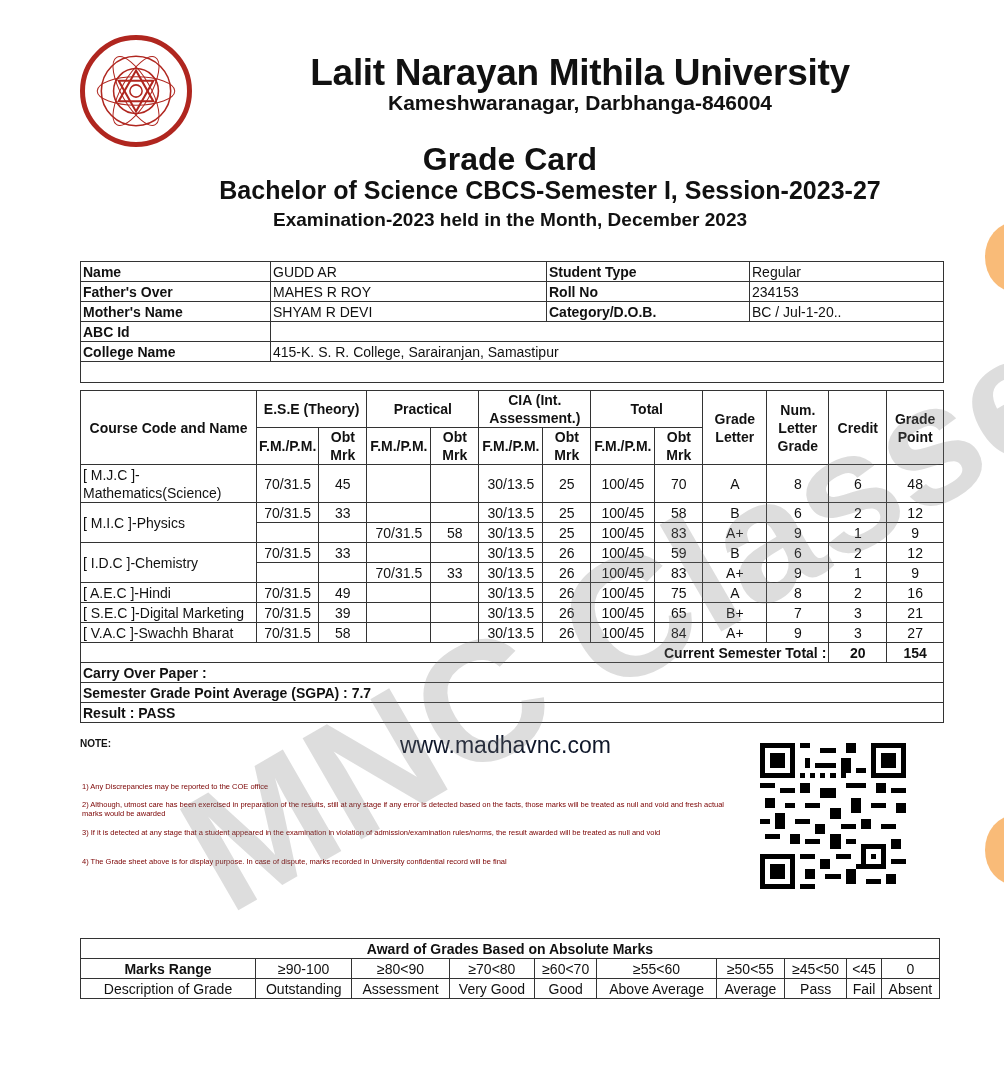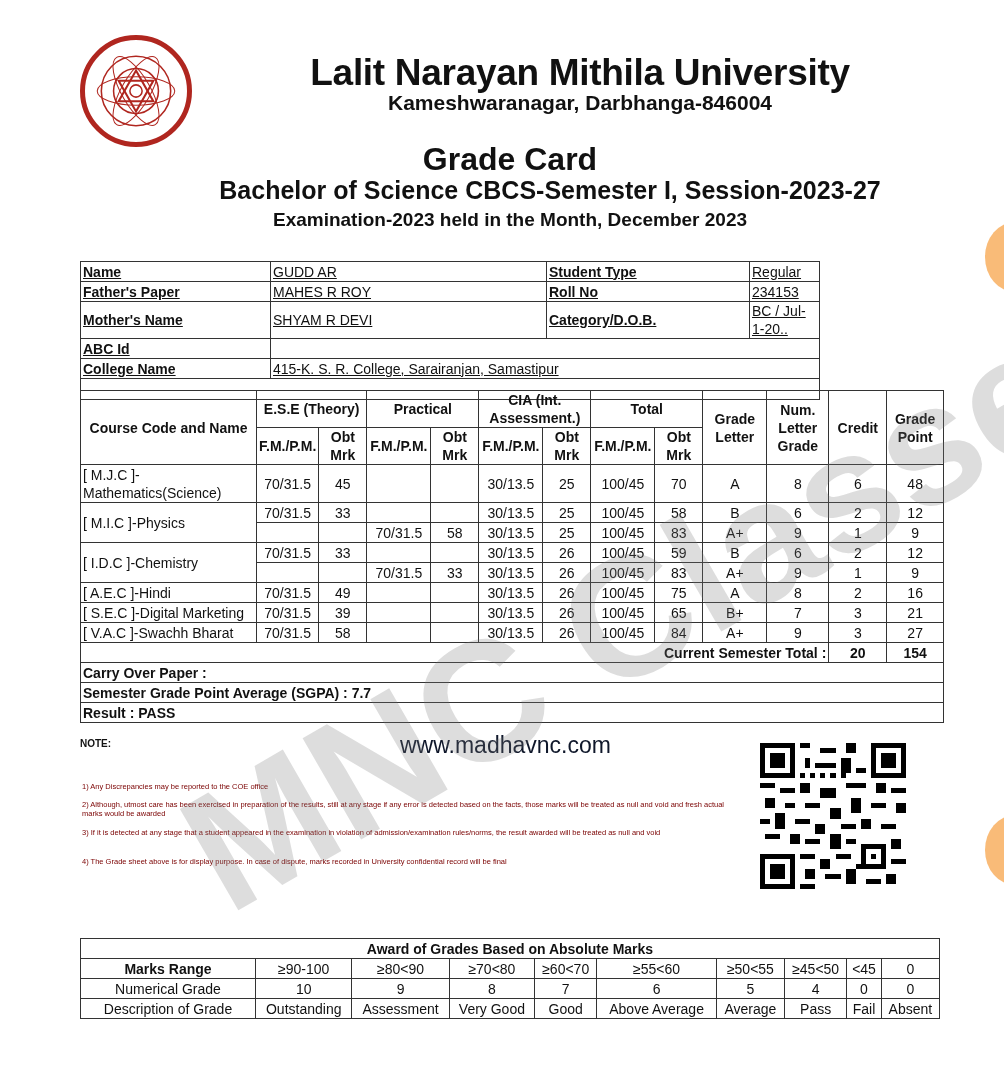--- a/index.html
+++ b/index.html
@@ -15,21 +15,21 @@
   .logo svg { width: 100%; height: 100%; }
   .title { left: 200px; width: 760px; text-align: center; font-weight: bold; }
   #uni { top: 52px; font-size: 37px; letter-spacing: -0.3px; }
   #addr { top: 91px; font-size: 21px; }
   #gc { top: 141px; font-size: 32px; left: 300px; width: 420px; }
   #prog { top: 176px; font-size: 25px; left: 80px; width: 940px; }
   #exam { top: 209px; font-size: 19px; left: 110px; width: 800px; }
 
   table { border-collapse: collapse; }
   td, th { border: 1px solid #333; padding: 0 2px; font-size: 14px; line-height: 18px; }
-  .info { left: 80px; top: 261px; width: 740px; text-decoration: underline; }
+  .info { left: 80px; top: 261px; width: 864px; }
   .info td { height: 19px; }
   .info td.k { font-weight: bold; }
   .info tr.blank td { height: 20px; }
 
   .marks { left: 80px; top: 390px; width: 864px; }
   .marks th { font-weight: bold; text-align: center; font-size: 14px; }
   .marks td { text-align: center; height: 19px; }
   .marks td.cn { text-align: left; }
   .marks tr.dash td { border-bottom: 1px dashed #333; }
   .marks td.tot { text-align: right; font-weight: bold; }
@@ -82,21 +82,21 @@
       <col>
     </colgroup>
   <tbody>
       <tr>
     <td class="k">Name</td>
     <td>GUDD      AR</td>
     <td class="k">Student Type</td>
     <td>Regular</td>
   </tr>
   <tr>
-    <td class="k">Father's Paper</td>
+    <td class="k">Father's Over</td>
     <td>MAHES       R ROY</td>
     <td class="k">Roll No</td>
     <td>234153</td>
   </tr>
   <tr>
     <td class="k">Mother's Name</td>
     <td>SHYAM        R DEVI</td>
     <td class="k">Category/D.O.B.</td>
     <td>BC / Jul-1-20..</td>
   </tr>
@@ -384,32 +384,20 @@
     <td>≥80&lt;90</td>
     <td>≥70&lt;80</td>
     <td>≥60&lt;70</td>
     <td>≥55&lt;60</td>
     <td>≥50&lt;55</td>
     <td>≥45&lt;50</td>
     <td>&lt;45</td>
     <td>0</td>
   </tr>
   <tr>
-    <td class="lbl">Numerical Grade</td>
-    <td>10</td>
-    <td>9</td>
-    <td>8</td>
-    <td>7</td>
-    <td>6</td>
-    <td>5</td>
-    <td>4</td>
-    <td>0</td>
-    <td>0</td>
-  </tr>
-  <tr>
     <td class="lbl">Description of Grade</td>
     <td>Outstanding</td>
     <td>Assessment</td>
     <td>Very Good</td>
     <td>Good</td>
     <td>Above Average</td>
     <td>Average</td>
     <td>Pass</td>
     <td>Fail</td>
     <td>Absent</td>

